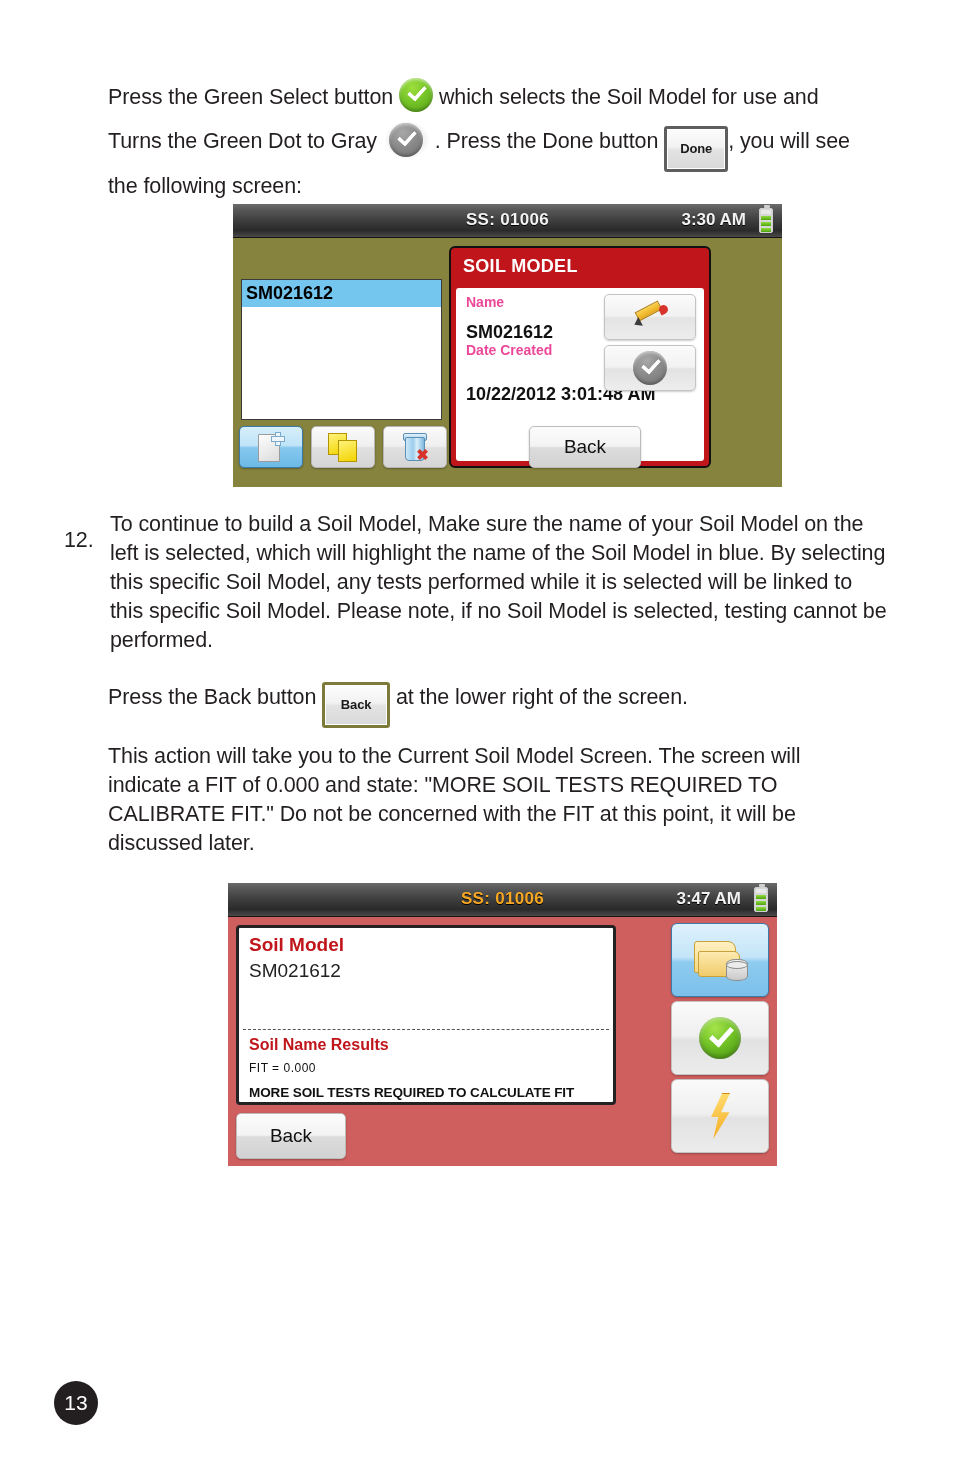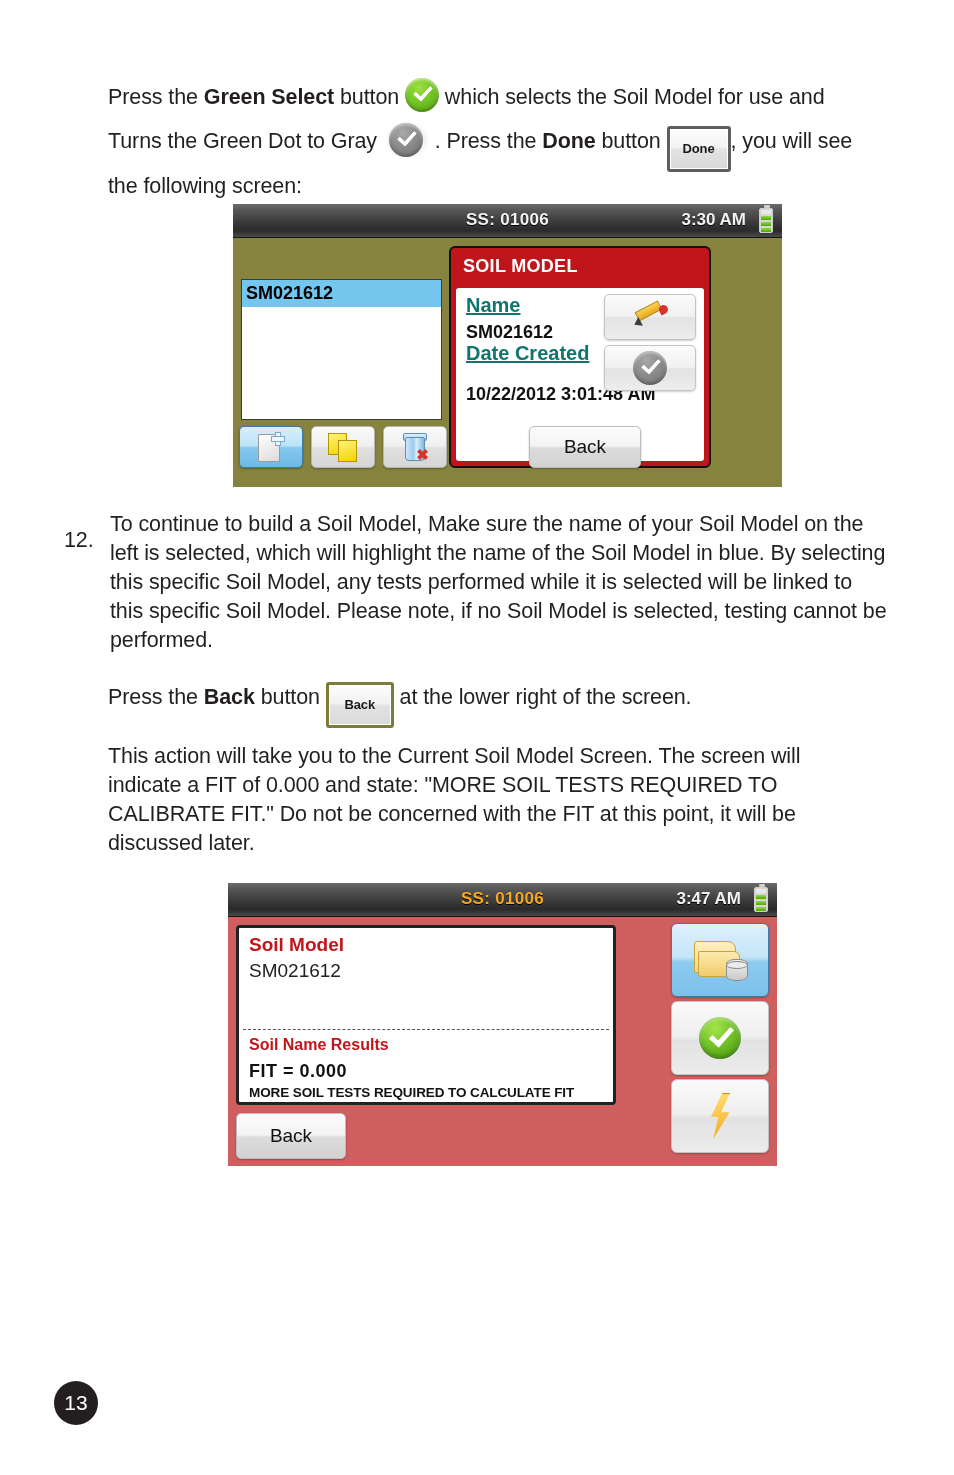--- a/index.html
+++ b/index.html
@@ -22,21 +22,21 @@
     left: 0; top: 0;
     width: 954px;
   }
   .para {
     position: absolute;
     font-size: 21.5px;
     line-height: 29px;
     color: #231f20;
     letter-spacing: -0.1px;
   }
-  .para b { font-weight: bold; }
+  .para b { font-weight: normal; }
 
   .p-intro   { left: 108px; top: 78px;  width: 760px; }
   .p-12-num  { left: 64px;  top: 510px; width: 46px; font-size: 21.5px; margin-top: 16px; }
   .p-12      { left: 110px; top: 510px; width: 778px; }
   .p-back    { left: 108px; top: 682px; width: 760px; }
   .p-action  { left: 108px; top: 742px; width: 760px; }
 
   
   .inline-ic {
     display: inline-block;
@@ -313,24 +313,23 @@
     letter-spacing: .3px;
   }
   .card-red-inner {
     position: absolute;
     left: 5px; top: 40px;
     right: 5px; bottom: 5px;
     background: #ffffff;
     border-radius: 3px;
   }
   .fld-label {
-    color: #0f766e;
-    font-size: 20px;
-    font-weight: bold;
-    text-decoration: underline;
+    color: #ec4899;
+    font-size: 14px;
+    font-weight: bold;
   }
   .fld-value {
     color: #111;
     font-size: 18px;
     font-weight: bold;
   }
   .fld-1 { position: absolute; left: 10px; top: 6px; }
   .fld-1v { position: absolute; left: 10px; top: 34px; }
   .fld-2 { position: absolute; left: 10px; top: 54px; text-align: center; }
   .fld-2v { position: absolute; left: 10px; top: 96px; white-space: nowrap; }
@@ -426,22 +425,22 @@
     position: absolute;
     left: 10px; top: 108px;
     color: #c0151b;
     font-size: 16px;
     font-weight: bold;
   }
   .pw-fit {
     position: absolute;
     left: 10px; top: 133px;
     color: #111;
-    font-size: 18px;
-    font-weight: bold;
+    font-size: 12px;
+    font-weight: normal;
     letter-spacing: .5px;
   }
   .pw-note {
     position: absolute;
     left: 10px; top: 157px;
     color: #111;
     font-size: 13.5px;
     font-weight: bold;
     letter-spacing: -0.1px;
   }

